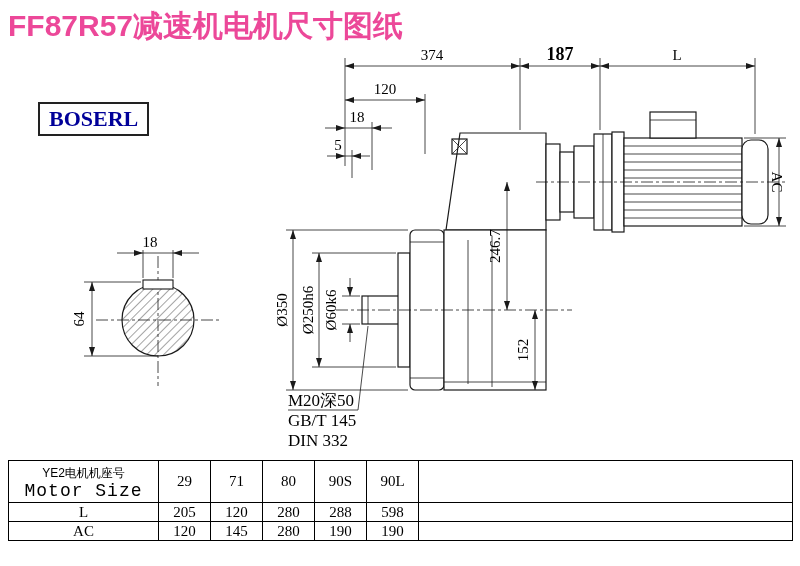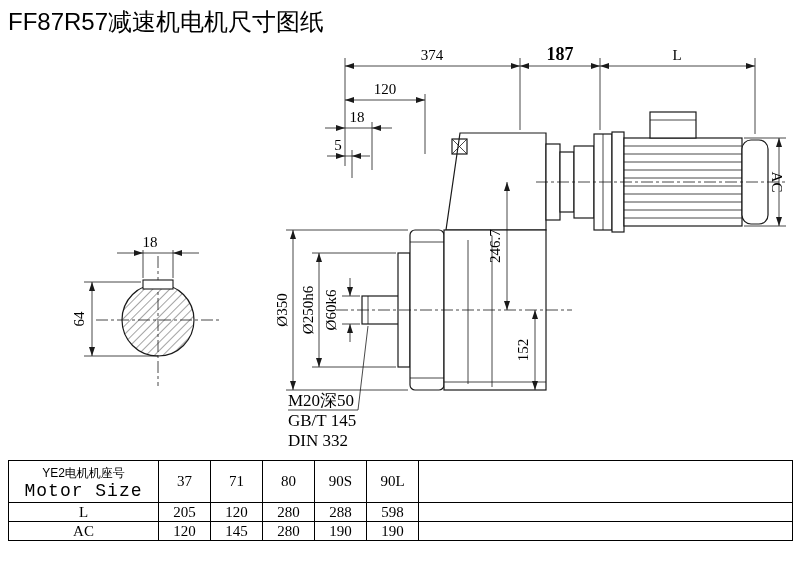--- a/index.html
+++ b/index.html
@@ -1,18 +1,18 @@
 <!DOCTYPE html>
 <html><head>
 <meta charset="utf-8">
 <style>
   html,body{margin:0;padding:0;background:#fff;}
   #page{position:relative;width:800px;height:566px;background:#fff;overflow:hidden;
         font-family:"Liberation Sans",sans-serif;}
-  .title{position:absolute;left:8px;top:6px;font-size:24px;font-weight:normal;color:#000000;white-space:nowrap;}
+  .title{position:absolute;left:8px;top:6px;font-size:30px;font-weight:bold;color:#ec4899;white-space:nowrap;}
   .logo{position:absolute;left:38px;top:102px;border:2px solid #222;padding:0 9px;
         font-family:"Liberation Serif",serif;font-weight:bold;font-size:22px;color:#000099;line-height:30px;background:#fff;}
   svg.drawing{position:absolute;left:0;top:0;}
   .ln{stroke:#1a1a1a;stroke-width:1.2;fill:#fff;}
   .lnn{stroke:#1a1a1a;stroke-width:1.2;fill:none;}
   .thin{stroke:#1a1a1a;stroke-width:0.8;fill:none;}
   .cl{stroke:#1a1a1a;stroke-width:0.8;fill:none;stroke-dasharray:12 3 3 3;}
   .dim{font-family:"Liberation Serif",serif;font-size:15px;fill:#000;}
   .dimb{font-family:"Liberation Serif",serif;font-size:18px;font-weight:bold;fill:#000;}
   .note{font-family:"Liberation Serif",serif;font-size:17px;fill:#000;}
@@ -167,38 +167,39 @@
     <g>
       <text class="note" x="288" y="406">M20深50</text>
       <line class="thin" x1="288" y1="410" x2="358" y2="410"></line>
       <line class="thin" x1="358" y1="410" x2="368" y2="326"></line>
       <text class="note" x="288" y="426">GB/T 145</text>
       <text class="note" x="288" y="446">DIN 332</text>
     </g>
   </svg>
 
   <div class="title">FF87R57减速机电机尺寸图纸</div>
+  <div class="logo">BOSERL</div>
 
   <table class="spec">
     <colgroup>
       <col style="width:150px">
       <col style="width:52px">
         <col style="width:52px">
         <col style="width:52px">
         <col style="width:52px">
         <col style="width:52px">
       <col>
     </colgroup>
     <tbody>
         <tr class="hrow">
       <td>
         <div class="hc1">YE2电机机座号</div>
         <div class="hc2">Motor Size</div>
       </td>
-      <td>37</td>
+      <td>29</td>
       <td>71</td>
       <td>80</td>
       <td>90S</td>
       <td>90L</td>
       <td></td>
     </tr>
     <tr>
       <td class="lbl">L</td>
       <td>205</td>
       <td>120</td>

